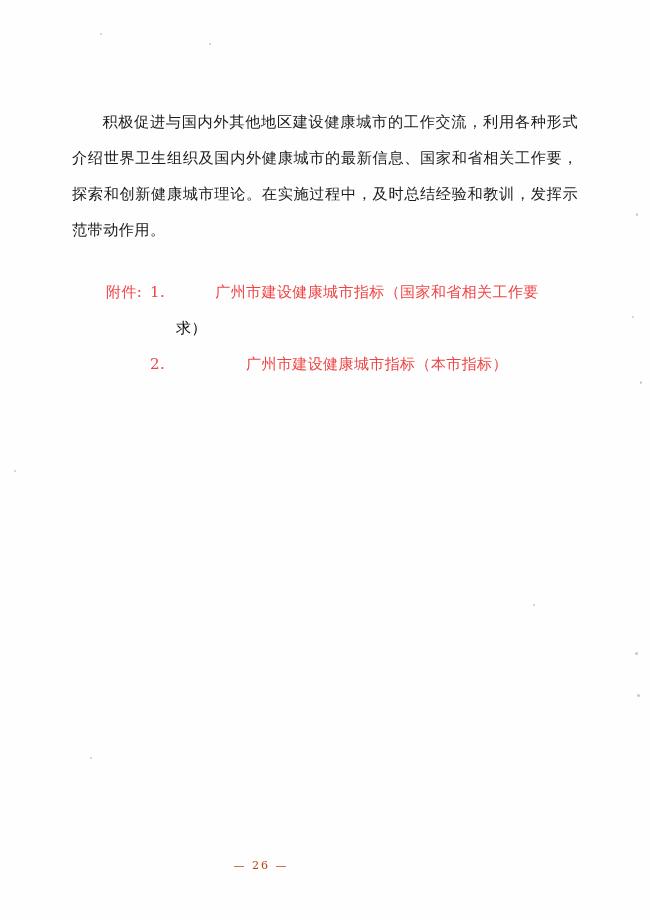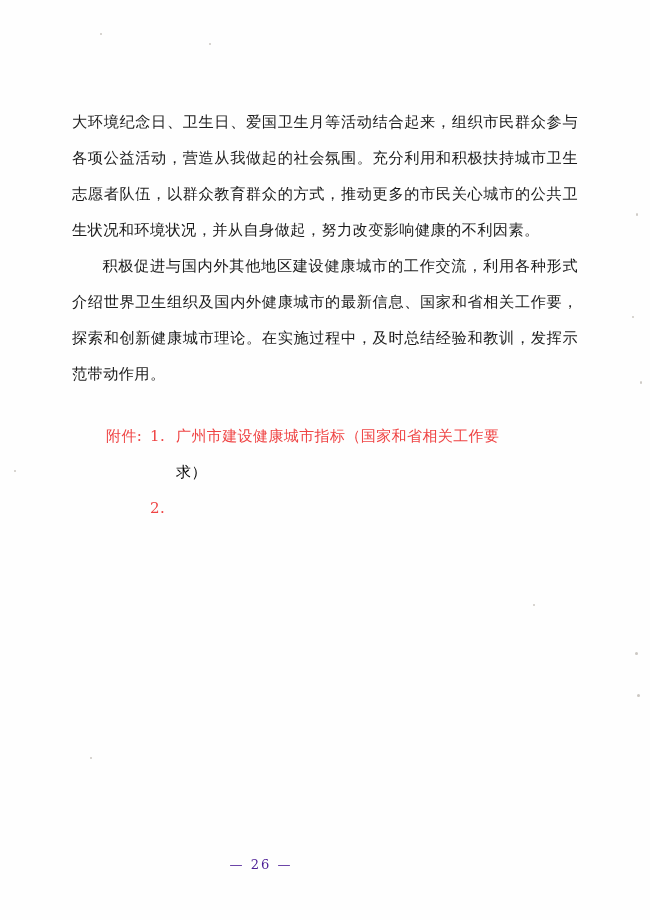--- a/index.html
+++ b/index.html
@@ -73,35 +73,36 @@
     box-sizing: border-box;
     white-space: nowrap;
   }
   .attach-num {
     width: 26px;
     flex: 0 0 26px;
     text-align: left;
   }
   .attach-text {
     flex: 1 1 auto;
+    text-align: center;
   }
   .attach-cont {
     padding-left: 104px;
   }
   .attach-row.second {
     margin-top: 0;
   }
   .footer {
     position: absolute;
     left: 0;
     bottom: 48px;
     width: 522px;
     text-align: center;
-    font-size: 13px;
-    color: #4c1d95;
+    font-size: 11px;
+    color: #c2410c;
     letter-spacing: 2px;
     font-family: "DejaVu Serif", serif;
   }
 </style>
 </head>
 <body>
 
 <div class="page">
 
   <div class="speck" style="left:100px; top:33px; width:2px; height:2px;"></div>
@@ -110,39 +111,39 @@
   <div class="speck" style="left:632px; top:316px; width:2px; height:2px;"></div>
   <div class="speck" style="left:640px; top:381px; width:2px; height:3px;"></div>
   <div class="speck" style="left:635px; top:652px; width:3px; height:3px;"></div>
   <div class="speck" style="left:637px; top:694px; width:3px; height:3px;"></div>
   <div class="speck" style="left:533px; top:604px; width:2px; height:2px;"></div>
   <div class="speck" style="left:90px; top:757px; width:2px; height:2px;"></div>
   <div class="speck" style="left:14px; top:470px; width:2px; height:2px;"></div>
 
   <div class="content">
 
-    <p class="body">大环境纪念日、卫生日、爱国卫生月等活动结合起来，组织市民群众参与各项公益活动，营造从我做起的社会氛围。充分利用和积极扶持城市卫生志愿者队伍，以群众教育群众的方式，推动更多的市民关心城市的公共卫生状况和环境状况，并从自身做起，努力改变影响健康的不利因素。</p>
 
 
     <p class="indent">积极促进与国内外其他地区建设健康城市的工作交流，利用各种形式介绍世界卫生组织及国内外健康城市的最新信息、国家和省相关工作要，探索和创新健康城市理论。在实施过程中，及时总结经验和教训，发挥示范带动作用。</p>
 
     <div class="attach-block">
 
       <div class="attach-row">
         <span class="attach-label">附件:</span>
         <span class="attach-num">1.</span>
         <span class="attach-text">广州市建设健康城市指标（国家和省相关工作要</span>
       </div>
       <div class="attach-cont">
         <span style="font-size:15px; line-height:36px; letter-spacing:0.4px;">求）</span>
       </div>
 
       <div class="attach-row second">
         <span class="attach-label"></span>
         <span class="attach-num">2.</span>
+        <span class="attach-text">广州市建设健康城市指标（本市指标）</span>
       </div>
 
     </div>
 
   </div>
 
   <div class="footer">— 26 —</div>
 
 </div>
 

